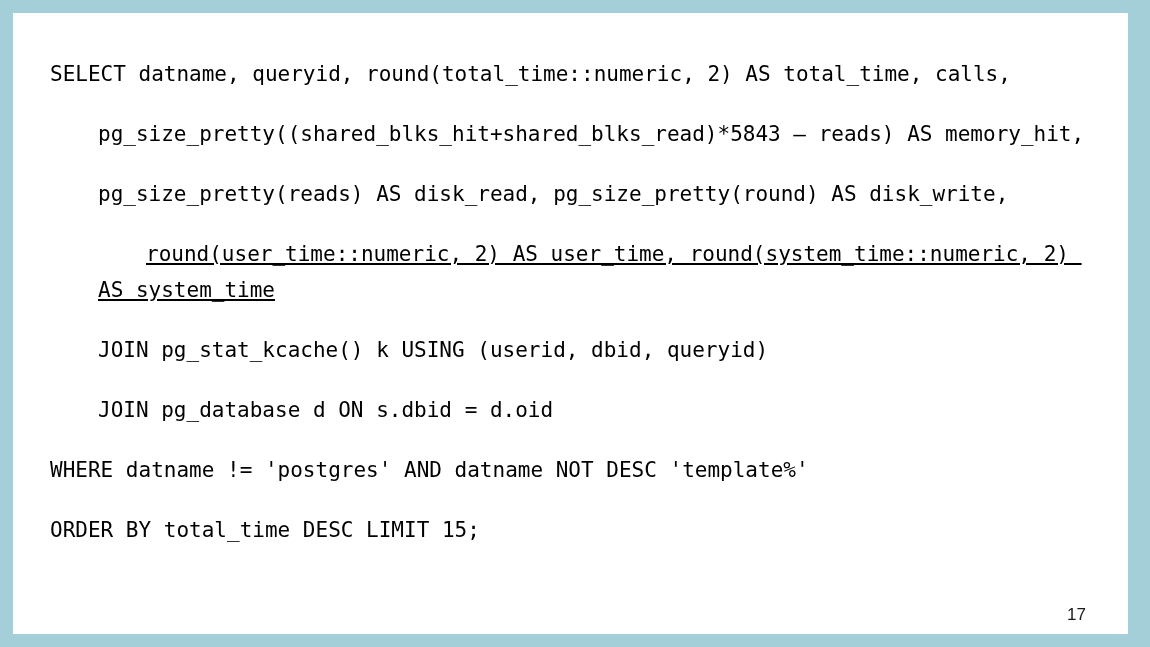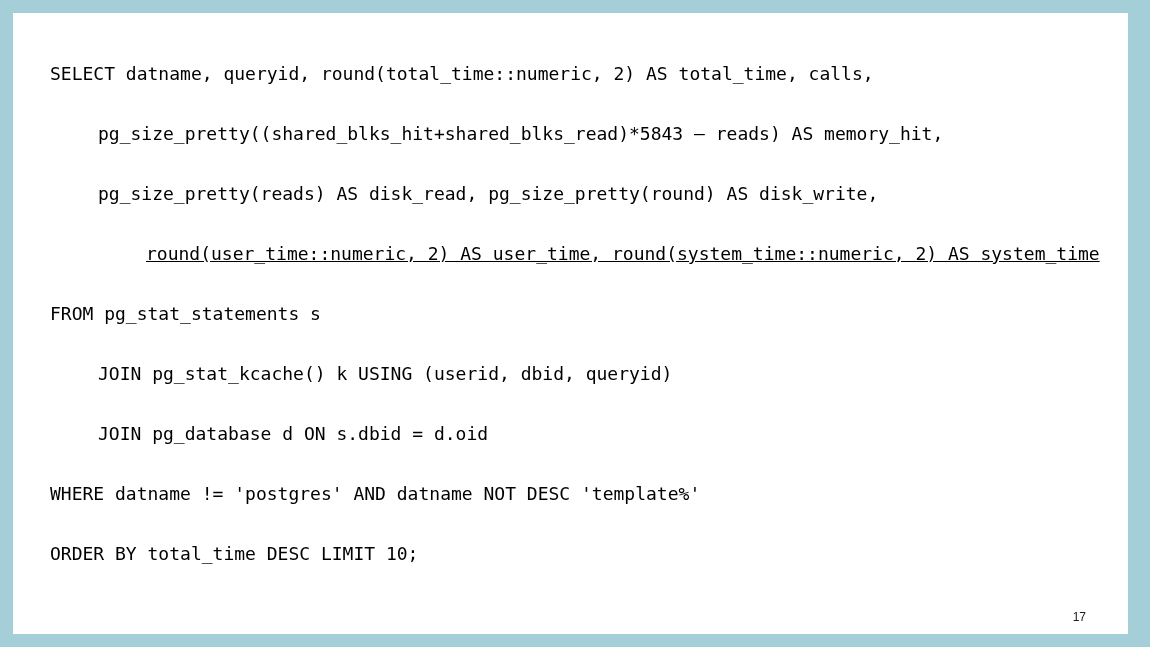--- a/index.html
+++ b/index.html
@@ -36,21 +36,21 @@
   
   .code-block {
     position: absolute;
     left: 37px;
     top: 43px;
     width: 1050px;
   }
 
   .code-line {
     font-family: "DejaVu Sans Mono", monospace;
-    font-size: 18px;
+    font-size: 21px;
     line-height: 36px;
     color: #000000;
     white-space: pre-wrap;
     word-break: break-word;
     letter-spacing: 0px;
     margin-bottom: 24px;
   }
 
   .code-line:last-child { margin-bottom: 0; }
 
@@ -66,49 +66,48 @@
     text-indent: 48px;
     text-decoration: underline;
   }
 
   
   .page-number {
     position: absolute;
     right: 42px;
     bottom: 11px;
     font-family: "Liberation Sans", sans-serif;
-    font-size: 12px;
+    font-size: 17px;
     color: #1a1a1a;
     line-height: 1;
   }
 </style>
 </head>
 <body>
 
 <div class="slide">
   <div class="canvas">
 
     <div class="code-block">
 
       <div class="code-line">SELECT datname, queryid, round(total_time::numeric, 2) AS total_time, calls,</div>
 
       <div class="code-line indent">pg_size_pretty((shared_blks_hit+shared_blks_read)*5843 – reads) AS memory_hit,</div>
 
       <div class="code-line indent">pg_size_pretty(reads) AS disk_read, pg_size_pretty(round) AS disk_write,</div>
 
       <div class="code-line indent indent-wrap">round(user_time::numeric, 2) AS user_time, round(system_time::numeric, 2) AS system_time</div>
 
-      <div class="code-line">FROM pg_stat_statements s</div>
 
       <div class="code-line indent">JOIN pg_stat_kcache() k USING (userid, dbid, queryid)</div>
 
       <div class="code-line indent">JOIN pg_database d ON s.dbid = d.oid</div>
 
       <div class="code-line">WHERE datname != 'postgres' AND datname NOT DESC 'template%'</div>
 
-      <div class="code-line">ORDER BY total_time DESC LIMIT 10;</div>
+      <div class="code-line">ORDER BY total_time DESC LIMIT 15;</div>
 
     </div>
 
     <div class="page-number">17</div>
 
   </div>
 </div>
 
 </body></html>

